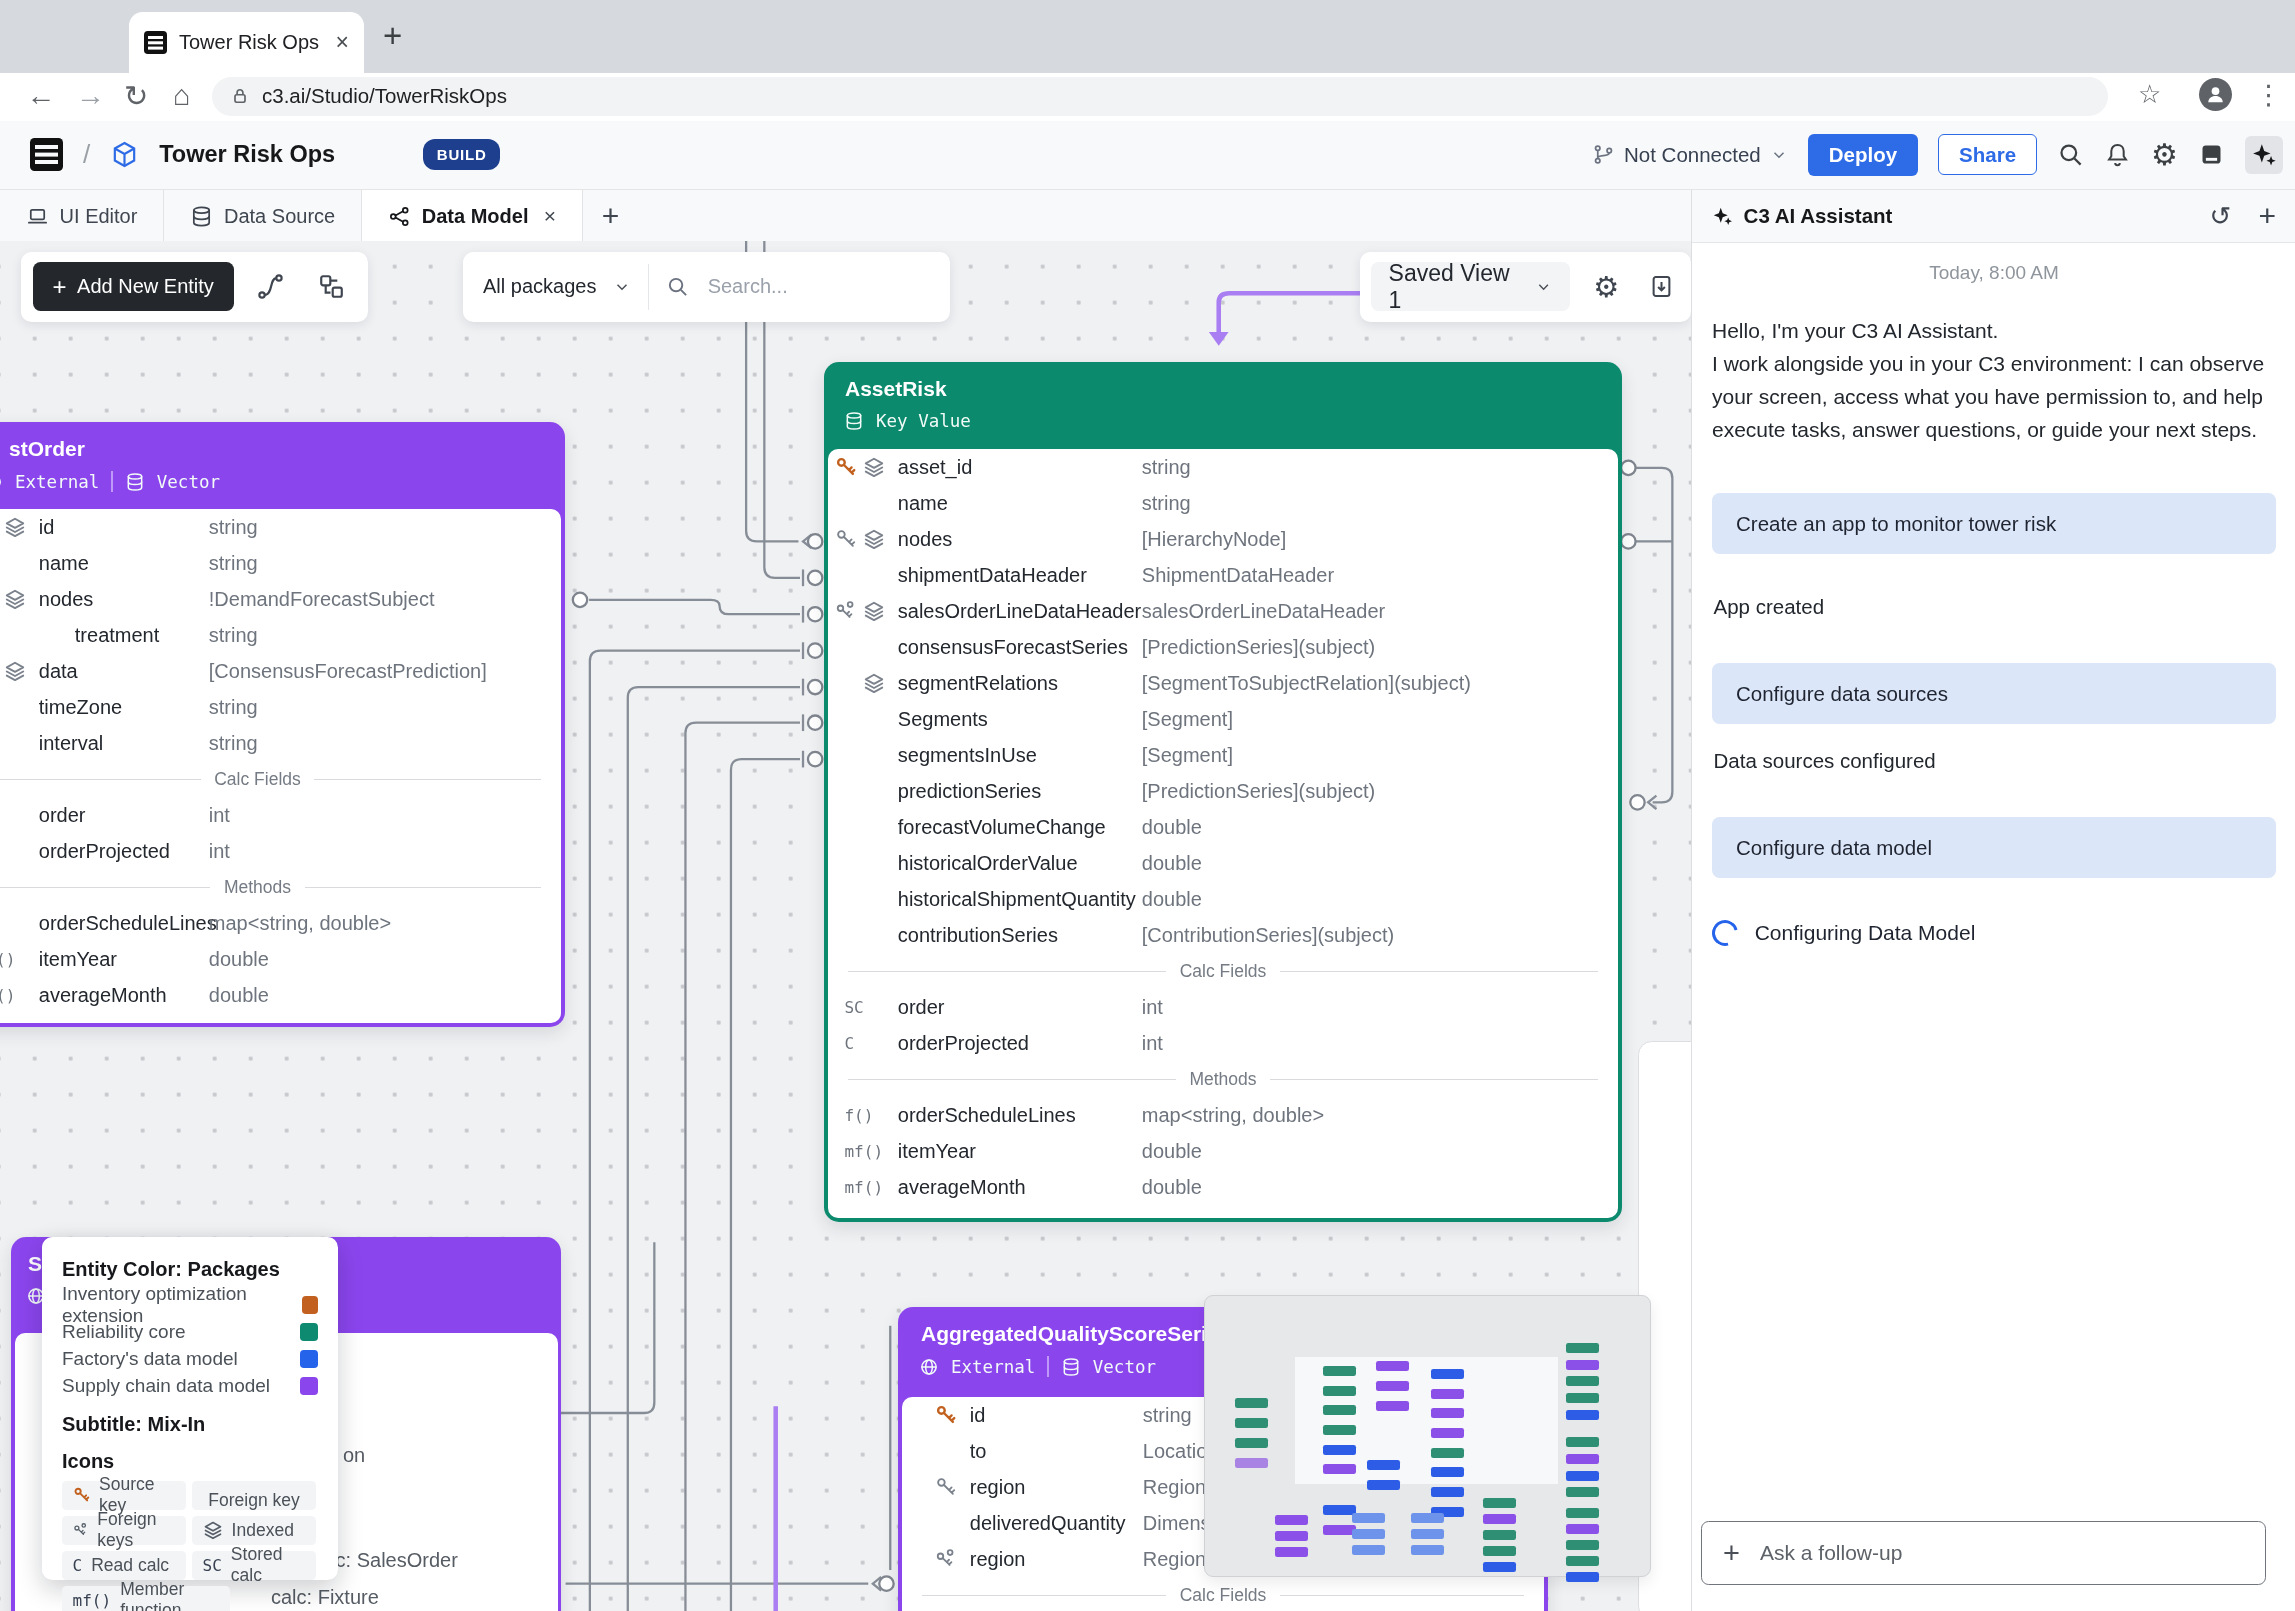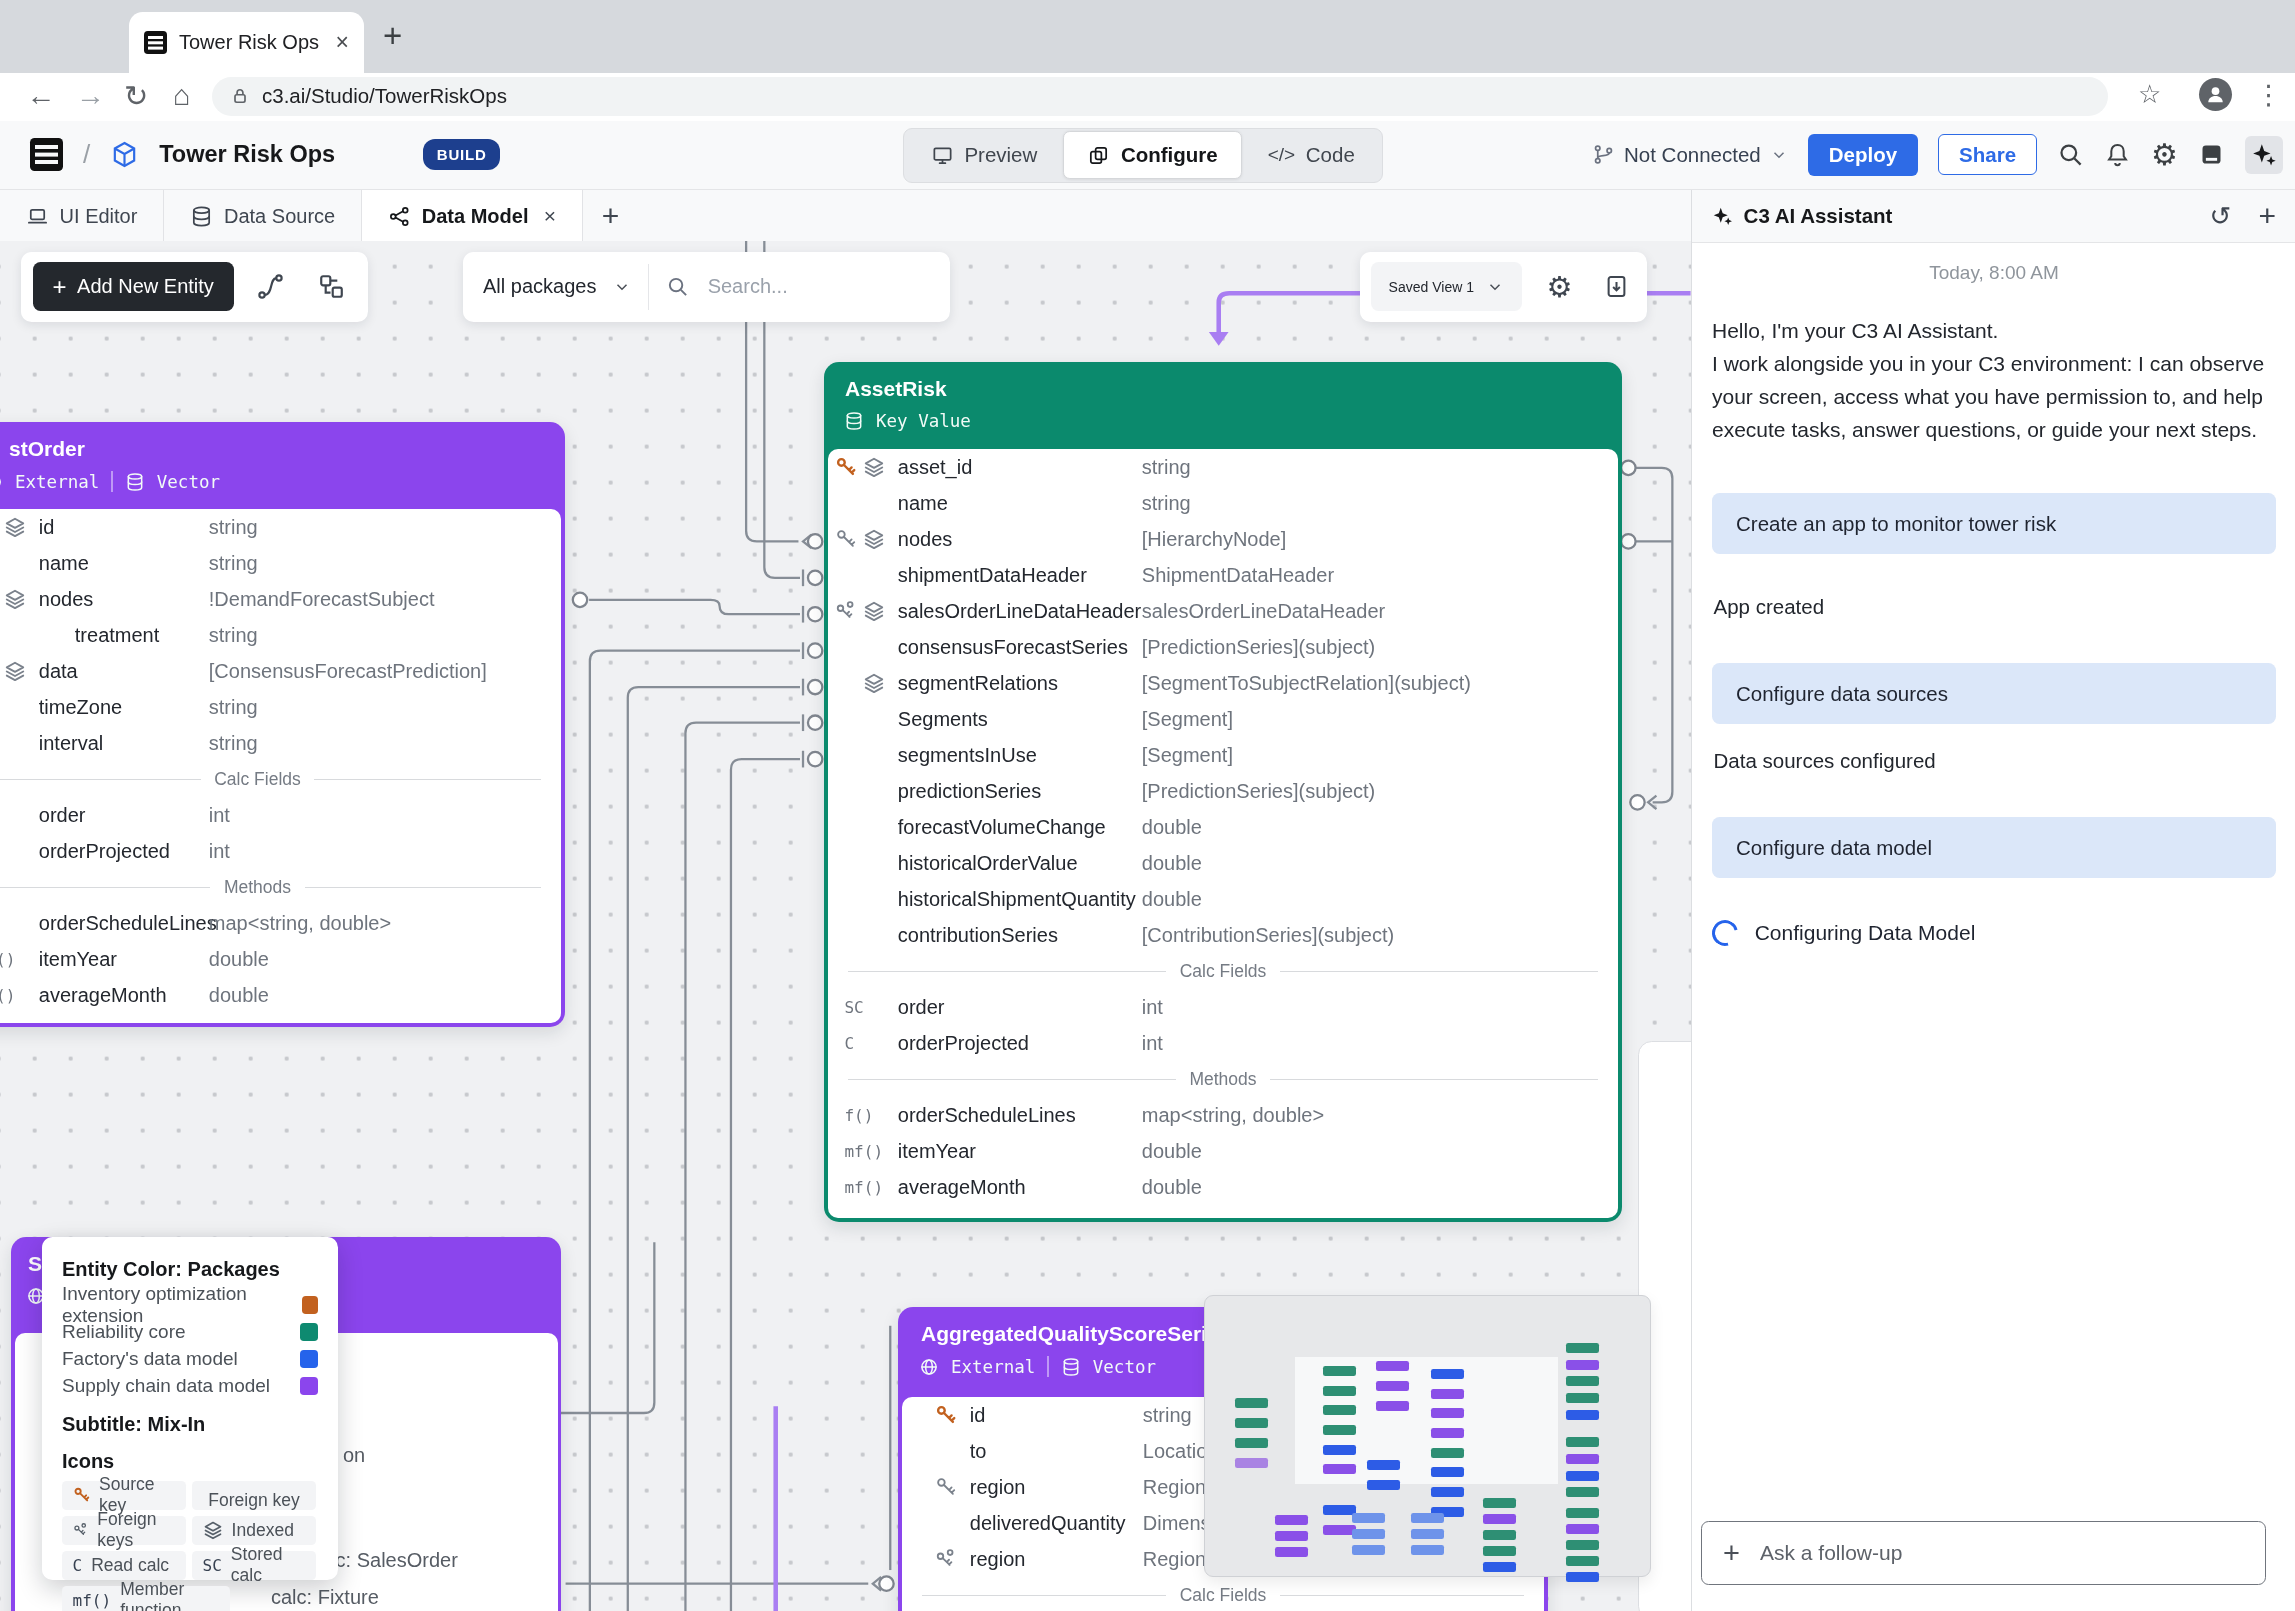--- a/index.html
+++ b/index.html
@@ -68,21 +68,21 @@
   .divrow{height:36px;display:flex;align-items:center;gap:13.7px;padding:0 20px;color:#757b84;font-size:17.5px;}
   .divrow:before,.divrow:after{content:"";flex:1;height:0.8px;background:#d8dadd;}
   .frag{position:absolute;font-size:20px;color:#565c64;z-index:6;white-space:nowrap;}
   
   .fl{position:absolute;background:#fff;border-radius:10.6px;box-shadow:0 3px 10.6px rgba(20,30,45,.10);z-index:20;display:flex;align-items:center;}
   .darkbtn{background:#24282d;color:#fff;font-size:20px;border-radius:7.6px;height:49px;display:flex;align-items:center;gap:10.6px;padding:0 20px;}
   .tbic{color:#3f4650;display:flex;align-items:center;justify-content:center;width:49px;height:49px;}
   .vdiv{width:1.5px;height:46px;background:#e5e6e9;}
   .searchin{border:none;outline:none;font-size:20px;color:#23272e;width:220px;background:transparent;}
   .searchin::placeholder{color:#9aa1ab;}
-  .svpill{background:#f3f4f6;border-radius:7.6px;height:49px;display:flex;align-items:center;gap:12px;padding:0 18px;font-size:14px;color:#23272e;}
+  .svpill{background:#f3f4f6;border-radius:7.6px;height:49px;display:flex;align-items:center;gap:12px;padding:0 18px;font-size:23px;color:#23272e;}
   
   .minimap{position:absolute;z-index:10;background:#e7e8ea;border:1.5px solid #cfd1d5;border-radius:9px;box-shadow:0 6px 15px rgba(0,0,0,.08);}
   .mvp{position:absolute;background:#f7f8f9;}
   .mbar{position:absolute;border-radius:2.3px;}
   
   .legend{position:absolute;z-index:30;background:#fff;border-radius:10.6px;box-shadow:0 9px 26px rgba(10,15,25,.20);
           padding:21px 20px;box-sizing:border-box;}
   .lg-title{font-size:20px;font-weight:700;color:#16181b;margin-bottom:10.6px;}
   .lg-item{display:flex;align-items:center;justify-content:space-between;height:27px;}
   .lg-item .lb{font-size:19px;color:#4b5158;}
@@ -248,38 +248,20 @@
   <div class="apphdr">
     <div class="hleft">
       <span class="c3logo"></span>
       <span class="slash">/</span>
       <svg class="ic" width="29" height="29" fill="none" stroke="#2e6be6" stroke-width="1.8" viewBox="0 0 38 38">
           <use href="#i-cube"></use>
         </svg>
       <span class="apptitle">Tower Risk Ops</span>
       <span class="buildbadge">BUILD</span>
     </div>
-    <div class="segwrap">
-        <div class="seg">
-          <svg width="23" height="23" viewBox="0 0 24 24" fill="none" stroke="currentColor" stroke-width="1.8" stroke-linecap="round" stroke-linejoin="round" class="ic">
-            <use href="#i-monitor"></use>
-          </svg>
-          <span>Preview</span>
-        </div>
-        <div class="seg active">
-          <svg width="23" height="23" viewBox="0 0 24 24" fill="none" stroke="currentColor" stroke-width="1.8" stroke-linecap="round" stroke-linejoin="round" class="ic">
-            <use href="#i-config"></use>
-          </svg>
-          <span>Configure</span>
-        </div>
-        <div class="seg">
-          <span style="font-size: 19px;">&lt;/&gt;</span>
-          <span>Code</span>
-        </div>
-      </div>
     <div class="hright">
       <div class="conn">
         <svg class="ic" width="23" height="23" fill="none" stroke="#6b7280" stroke-width="1.8" viewBox="0 0 30 30">
             <use href="#i-branch"></use>
           </svg>
         <span>Not Connected</span>
         <svg class="ic" width="18" height="18" fill="none" stroke="#6b7280" stroke-width="2" viewBox="0 0 24 24">
             <use href="#i-chev"></use>
           </svg>
       </div>

